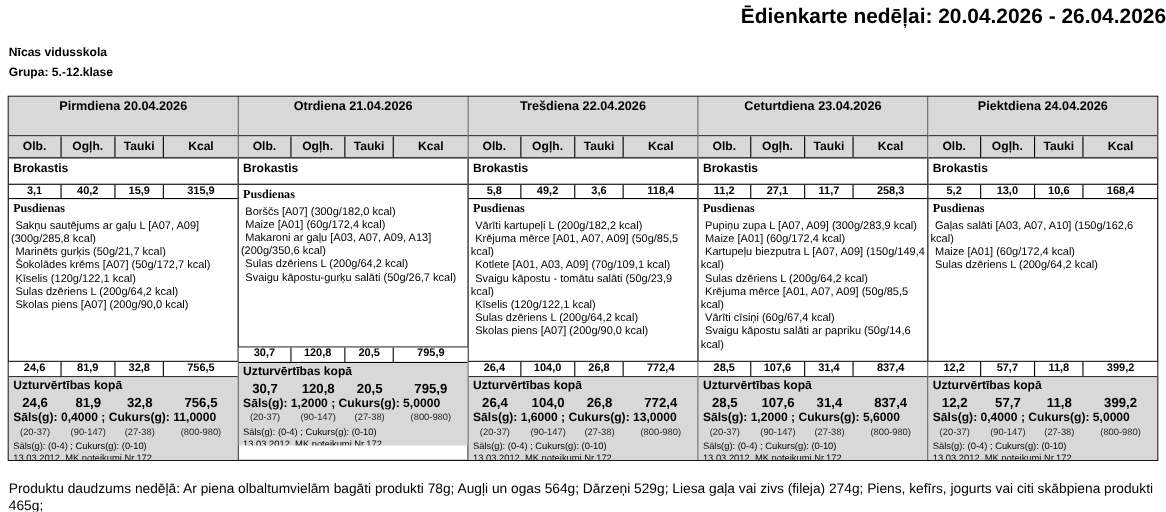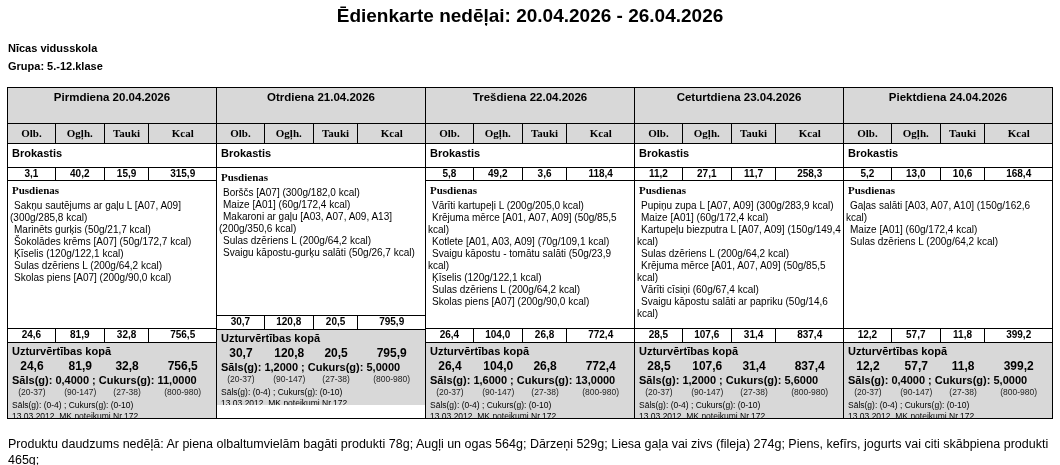--- a/index.html
+++ b/index.html
@@ -6,21 +6,21 @@
   html, body { background: #fff; }
   body {
     width: 1060px; height: 465px;
     font-family: "Liberation Sans", sans-serif;
     color: #000;
     overflow: hidden;
   }
   .page { width: 1060px; height: 465px; position: relative; }
 
   .doc-title {
-    text-align: center;
+    text-align: right;
     font-weight: bold;
     font-size: 19px;
     padding-top: 5px;
   }
   .meta { margin: 12px 0 0 8px; }
   .meta div { font-weight: bold; font-size: 11px; line-height: 18px; }
 
   .menu-table {
     display: flex;
     margin: 12px 7px 0 7px;
@@ -36,21 +36,20 @@
     text-align: center; font-weight: bold; font-size: 11.5px;
     white-space: nowrap; overflow: hidden;
   }
   .subheader, .values-row, .totals-row, .big-values, .ranges-row { display: flex; }
   .w1 { width: 23%; } .w2 { width: 23.5%; } .w3 { width: 21.5%; } .w4 { width: 32%; }
 
   .subheader { height: 20px; background: #d8d8d8; border-bottom: 1px solid #000; }
   .subheader .cell {
     line-height: 19px; text-align: center; font-weight: bold; font-size: 11px;
     border-right: 1px solid #000;
-    font-family: Liberation Serif, serif;
   }
   .subheader .cell:last-child { border-right: none; }
 
   .breakfast-row {
     height: 24px;
     border-bottom: 1px solid #000;
     font-weight: bold; font-size: 11px;
     padding: 3px 0 0 4px;
   }
   .values-row { height: 13px; border-bottom: 1px solid #000; }
@@ -224,21 +223,21 @@
     <div class="values-row">
       <div class="cell w1">5,8</div>
       <div class="cell w2">49,2</div>
       <div class="cell w3">3,6</div>
       <div class="cell w4">118,4</div>
     </div>
 
     <div class="lunch">
       <div class="lunch-title">Pusdienas</div>
       <div>
-            <div class="lunch-item">Vārīti kartupeļi L  (200g/205,0 kcal)</div>
+            <div class="lunch-item">Vārīti kartupeļi L  (200g/182,2 kcal)</div>
             <div class="lunch-item">Krējuma mērce [A01, A07, A09] (50g/85,5 kcal)</div>
             <div class="lunch-item">Kotlete [A01, A03, A09] (70g/109,1 kcal)</div>
             <div class="lunch-item">Svaigu kāpostu - tomātu salāti  (50g/23,9 kcal)</div>
             <div class="lunch-item">Ķīselis  (120g/122,1 kcal)</div>
             <div class="lunch-item">Sulas dzēriens L  (200g/64,2 kcal)</div>
             <div class="lunch-item">Skolas piens [A07] (200g/90,0 kcal)</div>
           </div>
     </div>
 
     <div class="totals-row">

